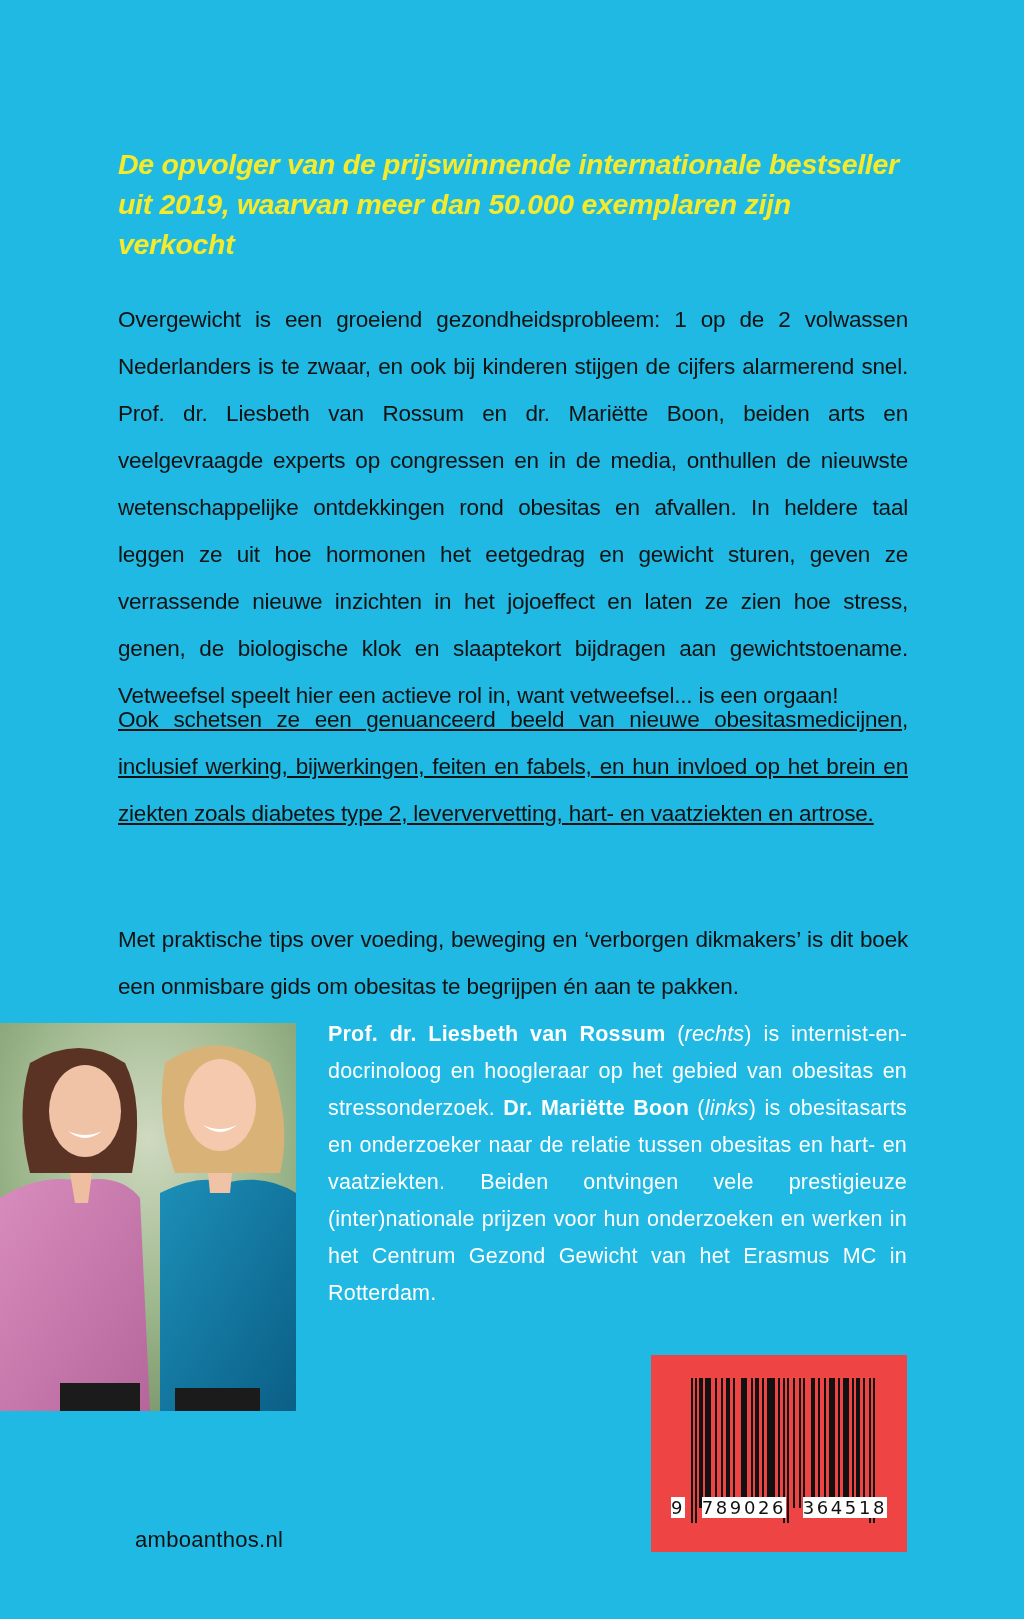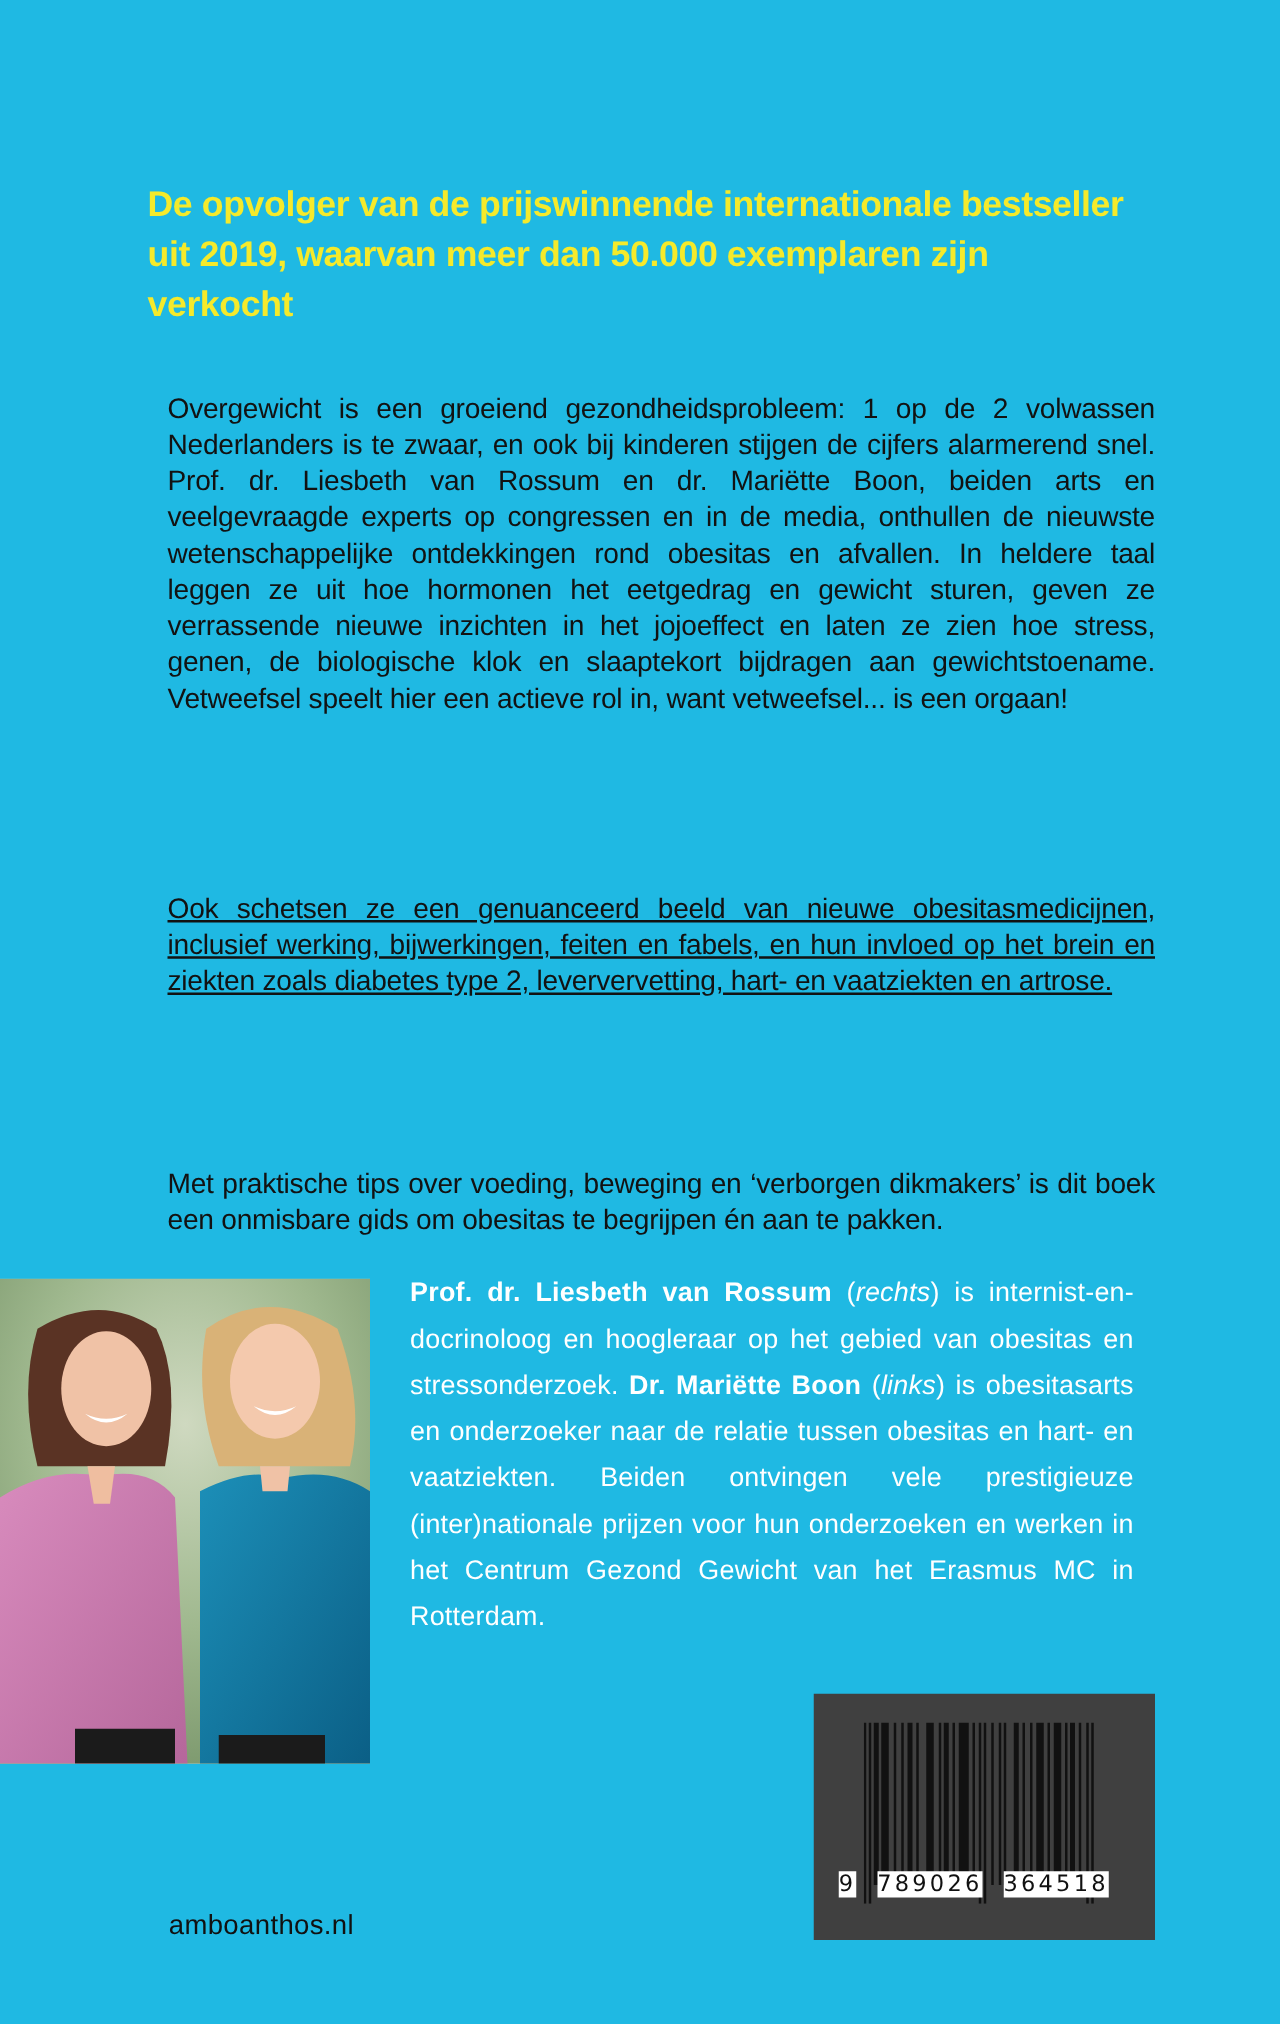--- a/index.html
+++ b/index.html
@@ -13,27 +13,28 @@
     }
     .headline {
       position: absolute; left: 118px; top: 144px; width: 790px;
       color: #f5ea2b;
       font-family: "Liberation Sans", sans-serif;
       font-weight: bold;
       font-size: 28.5px;
       line-height: 40px;
       letter-spacing: -0.3px;
       margin: 0;
+      font-style: italic;
     }
     .blurb {
       position: absolute; left: 118px; width: 790px;
       font-size: 22.5px;
-      line-height: 29px;
+      line-height: 47px;
       text-align: justify;
-      margin: 16px;
+      margin: 0;
       color: #121212;
       letter-spacing: -0.2px;
     }
     .p1 { top: 296px; }
     .p2 { top: 696px; text-decoration: underline; }
     .p3 { top: 916px; }
     .photo {
       position: absolute; left: 0; top: 1023px; width: 296px; height: 388px;
       overflow: hidden;
       background: linear-gradient(180deg, #a9c29a 0%, #c7d3b8 40%, #b9c4ad 100%);
@@ -51,22 +52,21 @@
     .bio b { font-weight: bold; }
     .bio i { font-style: italic; }
     .website {
       position: absolute; left: 118px; top: 1527px;
       font-size: 22px; color: #111;
       letter-spacing: 0.3px;
       margin-left: 17px;
     }
     .barcode-box {
       position: absolute; left: 651px; top: 1355px; width: 256px; height: 197px;
-      background: #404040;
-      padding-left: 17px;
+      background: #ef4444;
     }
     .barcode-bars {
       position: absolute; left: 40px; top: 23px; width: 190px; height: 145px;
     }
     .barcode-digits {
       position: absolute; left: 20px; top: 142px; width: 220px;
       font-family: "DejaVu Sans", sans-serif;
       font-size: 18px; letter-spacing: 2.6px; color: #111;
       white-space: pre;
     }

